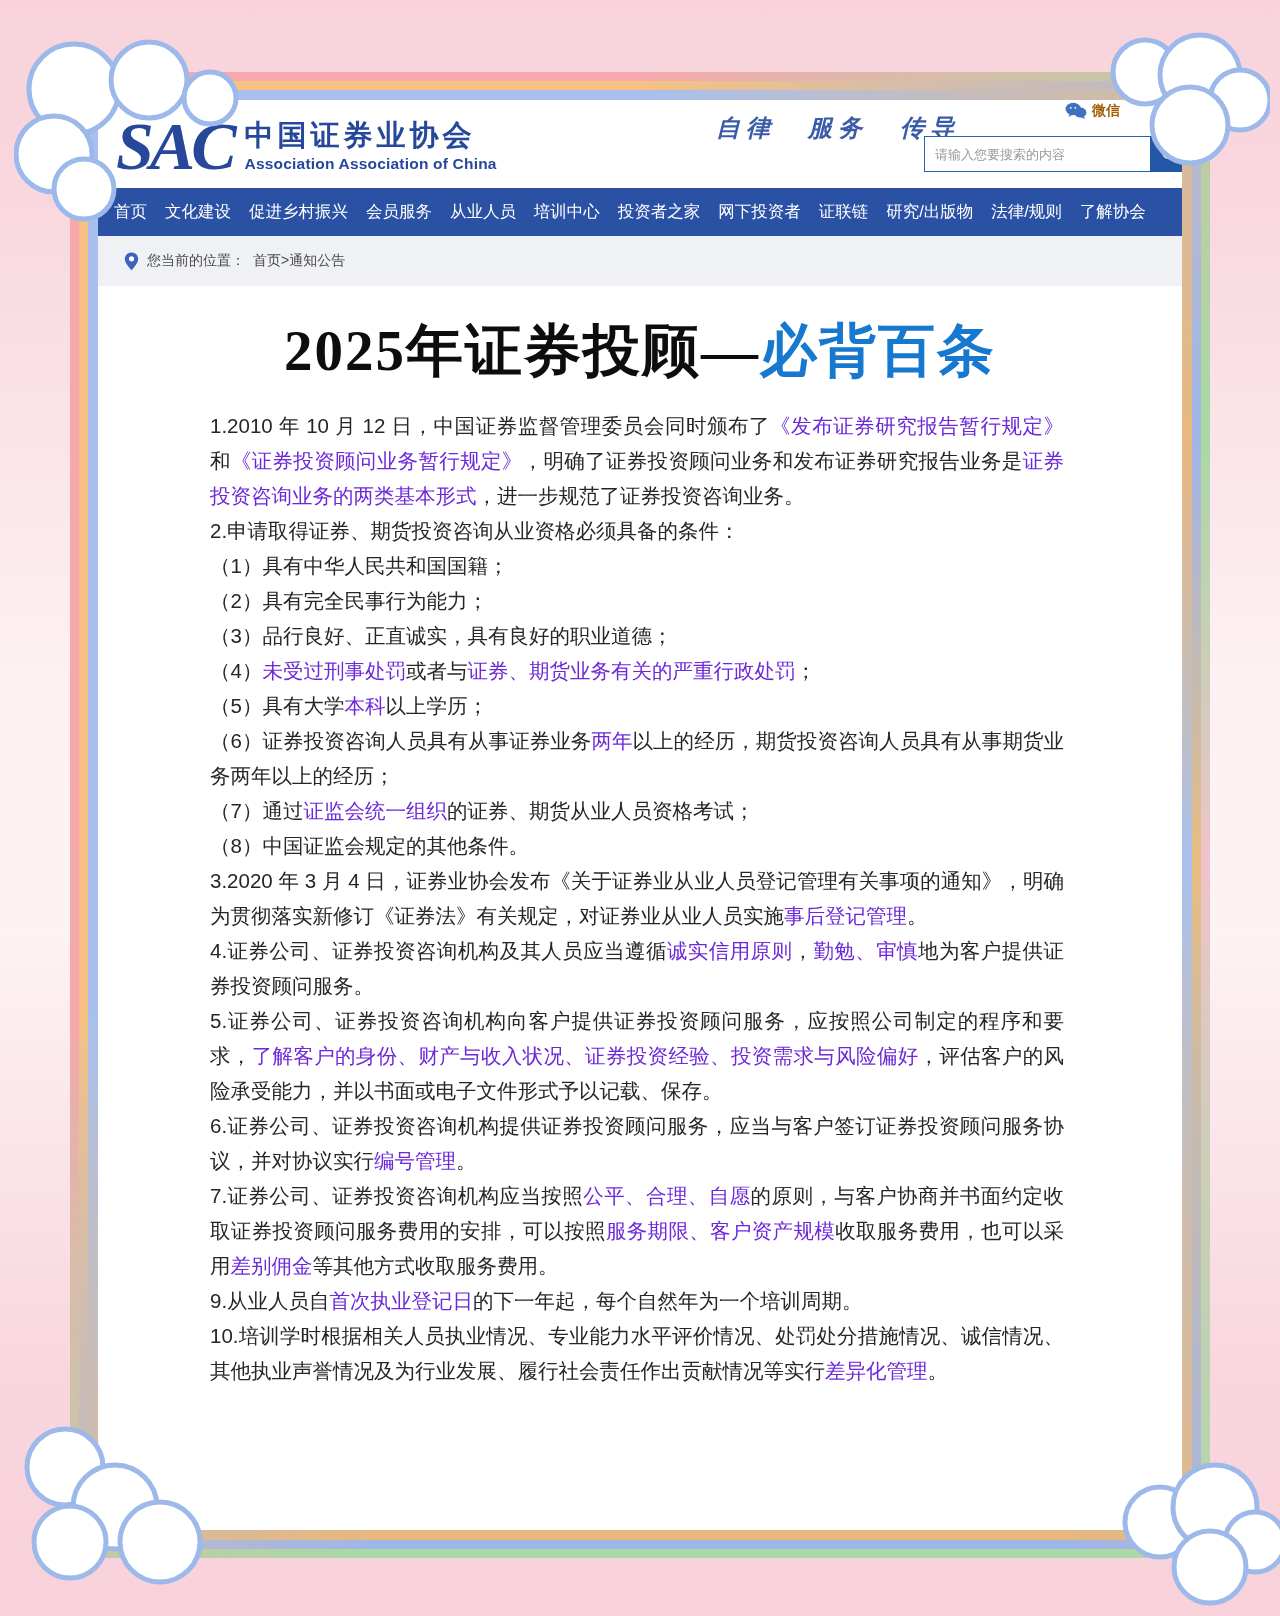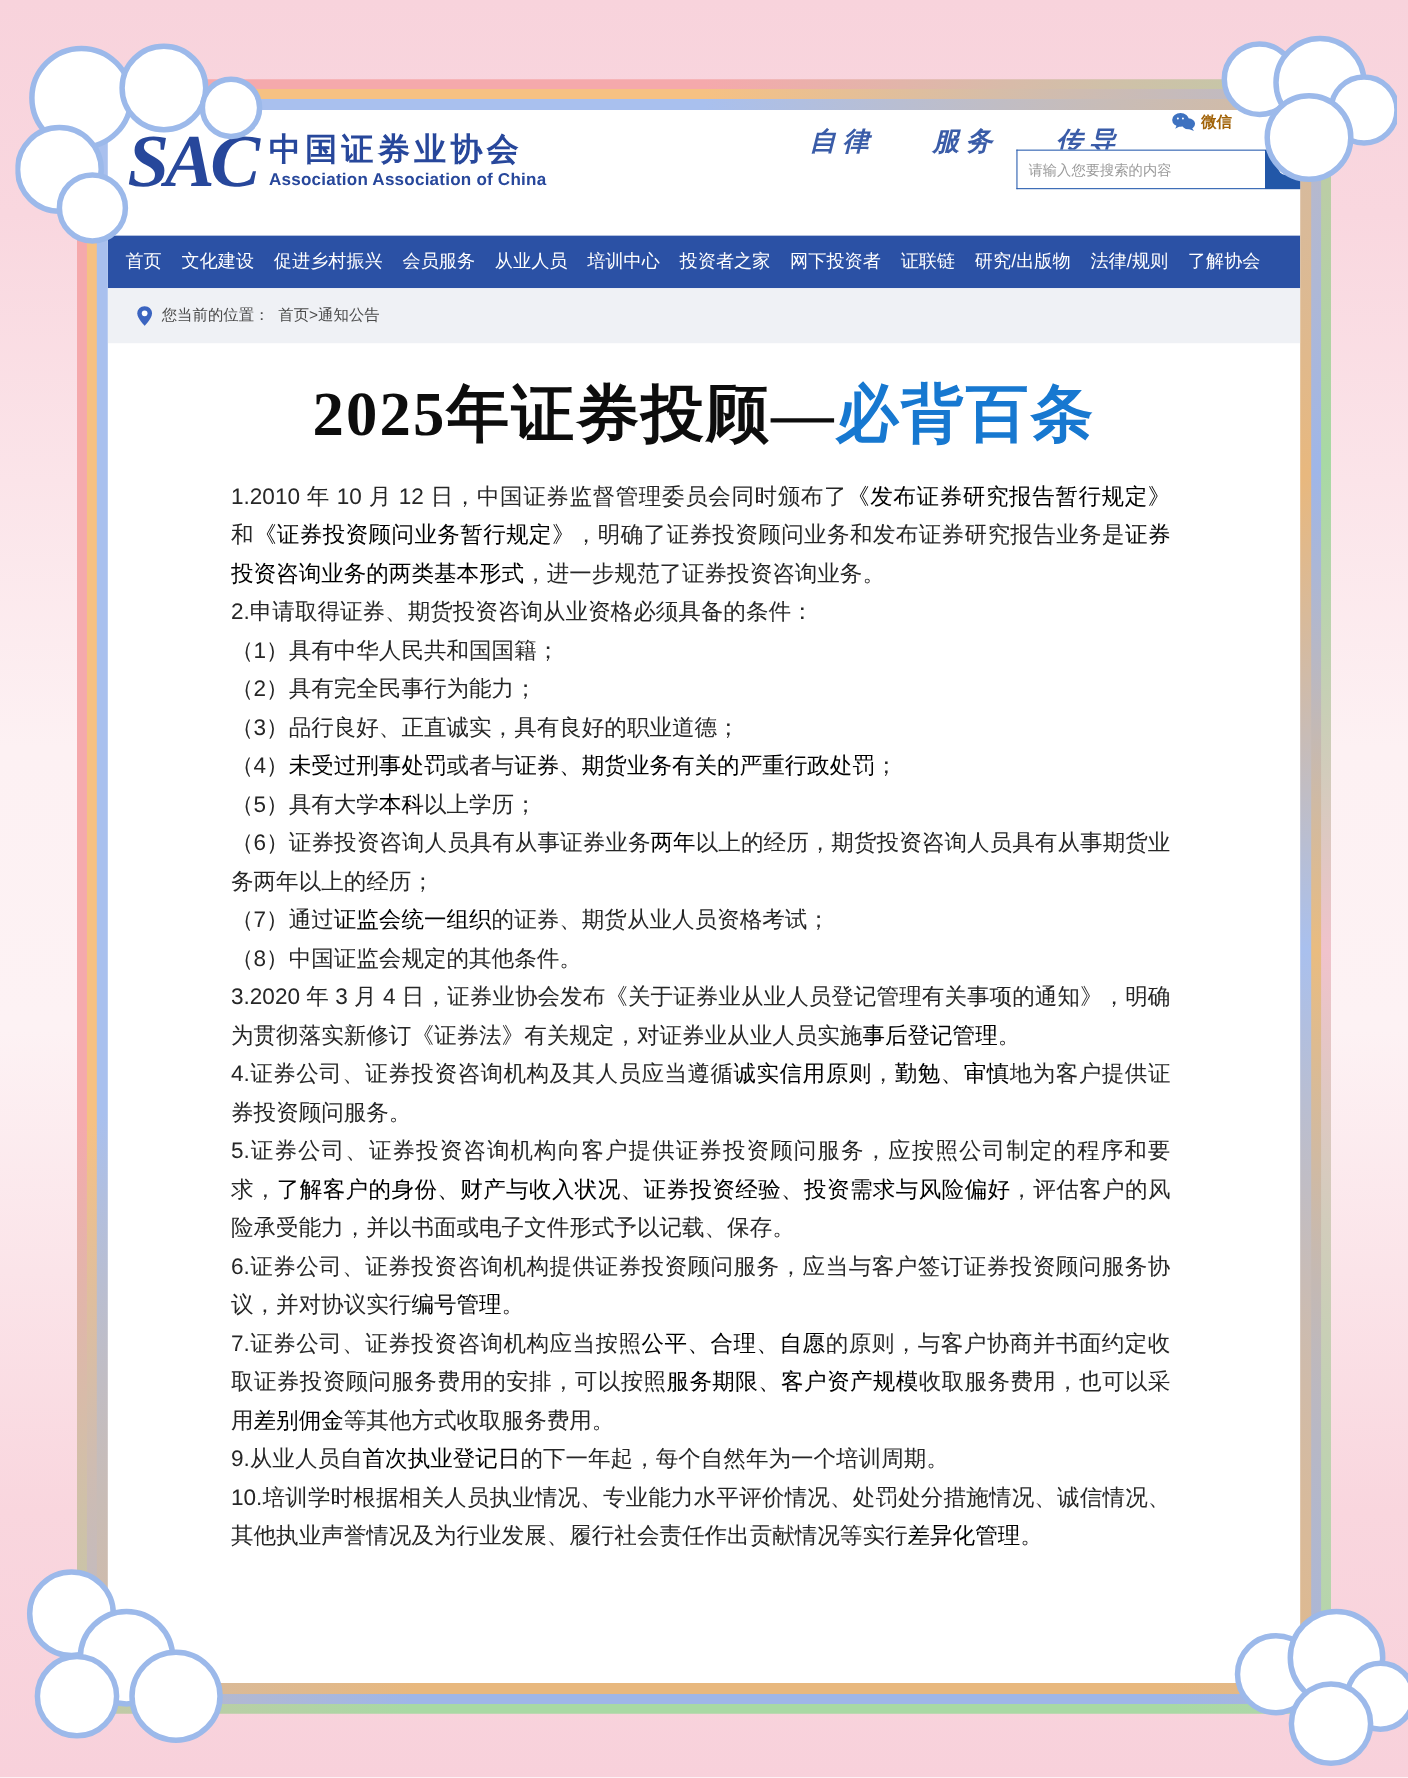--- a/index.html
+++ b/index.html
@@ -13,30 +13,30 @@
   .frame-mid{position:absolute;inset:9px;border-radius:10px;
     background:conic-gradient(from 0deg,#f6c183 0deg,#9fb6e8 55deg,#e9bc80 95deg,#9fb6e8 150deg,#9fb6e8 200deg,#f6c183 250deg,#f6c183 360deg);}
   .frame-inner{position:absolute;inset:9px;border-radius:8px;
     background:conic-gradient(from 0deg,#a9c0ee 0deg,#e8b87e 55deg,#a9c0ee 95deg,#e8b87e 150deg,#e8b87e 200deg,#a9c0ee 250deg,#a9c0ee 360deg);}
   .content{position:absolute;inset:10px;border-radius:5px;background:#ffffff;overflow:hidden;}
 
   
   .cloud{position:absolute;z-index:6;pointer-events:none;}
 
   
-  .site-header{position:relative;height:114px;background:#fff;}
+  .site-header{position:relative;height:88px;background:#fff;}
   .logo{position:absolute;left:18px;top:14px;display:flex;align-items:center;}
   .logo-acronym{font-family:"Liberation Serif",serif;font-style:italic;font-weight:bold;
     font-size:68px;line-height:0.95;color:#27479b;letter-spacing:-4px;}
   .logo-text{margin-left:12px;}
   .logo-cn{font-family:"DejaVu Serif",serif;font-weight:bold;font-size:29px;color:#27479b;letter-spacing:4px;line-height:1.15;}
   .logo-en{font-size:15.5px;font-weight:bold;color:#27479b;margin-top:3px;letter-spacing:0.2px;}
   .motto{position:absolute;left:618px;top:12px;display:flex;gap:32px;
     font-family:"DejaVu Serif",serif;font-style:italic;font-weight:bold;font-size:24px;color:#3a5ca8;}
-  .motto span{letter-spacing:6px;margin-left:20px;}
+  .motto span{letter-spacing:6px;}
   .wechat{position:absolute;right:62px;top:2px;display:flex;align-items:center;gap:5px;
     color:#a16207;font-size:14px;font-weight:bold;cursor:pointer;}
   .searchbar{position:absolute;left:782px;top:36px;width:266px;height:36px;display:flex;padding-left:44px;}
   .search-input{flex:1;border:1px solid #2b5fb0;border-right:none;padding:0 10px;font-size:13px;color:#333;outline:none;min-width:0;}
   .search-input::placeholder{color:#9a9a9a;}
   .search-btn{width:40px;background:#2257a8;border:none;display:flex;align-items:center;justify-content:center;cursor:pointer;}
 
   
   .nav{height:48px;background:#2b51a5;display:flex;align-items:center;justify-content:space-between;padding:0 36px 0 16px;}
   .nav-item{color:#ffffff;font-size:16.5px;cursor:pointer;white-space:nowrap;}
@@ -47,21 +47,21 @@
 
   
   .article{padding-top:32px;}
   .title{text-align:center;font-family:"Liberation Serif",serif;font-weight:bold;
     font-size:57px;letter-spacing:2px;margin:0 0 24px 0;line-height:1.15;}
   .t-black{color:#0d0d0d;}
   .t-blue{color:#1778d0;}
   .article-body{padding:0 118px 0 112px;}
   .para{margin:0;font-size:20.5px;line-height:35px;color:#262626;text-align:justify;
     font-family:"Liberation Sans",sans-serif;}
-  .lnk{color:#000000;cursor:pointer;}
+  .lnk{color:#6d28d9;cursor:pointer;}
 </style>
 </head>
 <body>
 
 <div class="page">
 
   <div class="frame-outer">
     <div class="frame-mid">
       <div class="frame-inner">
         <div class="content">

